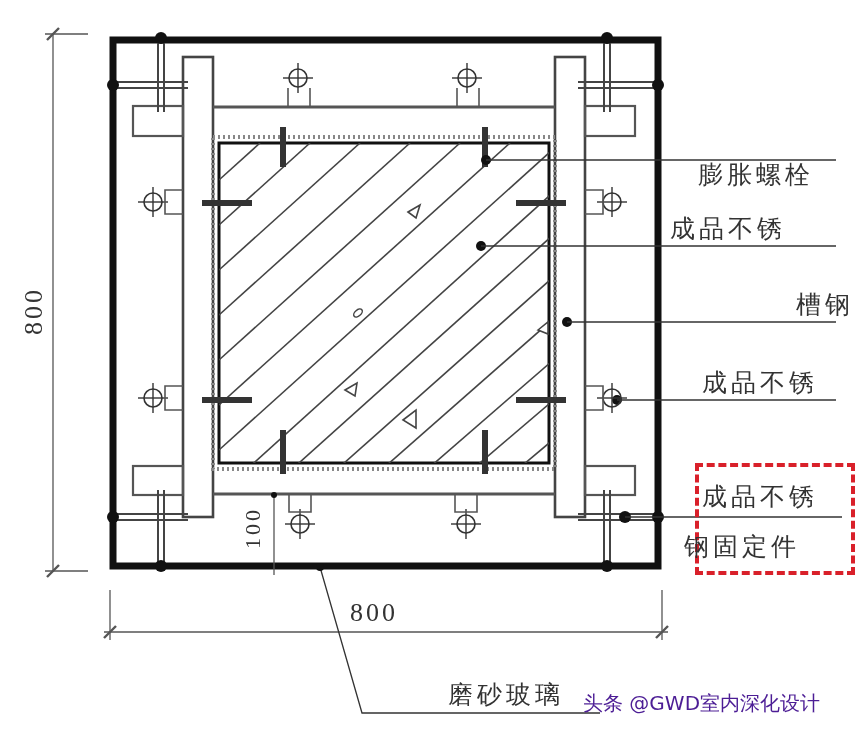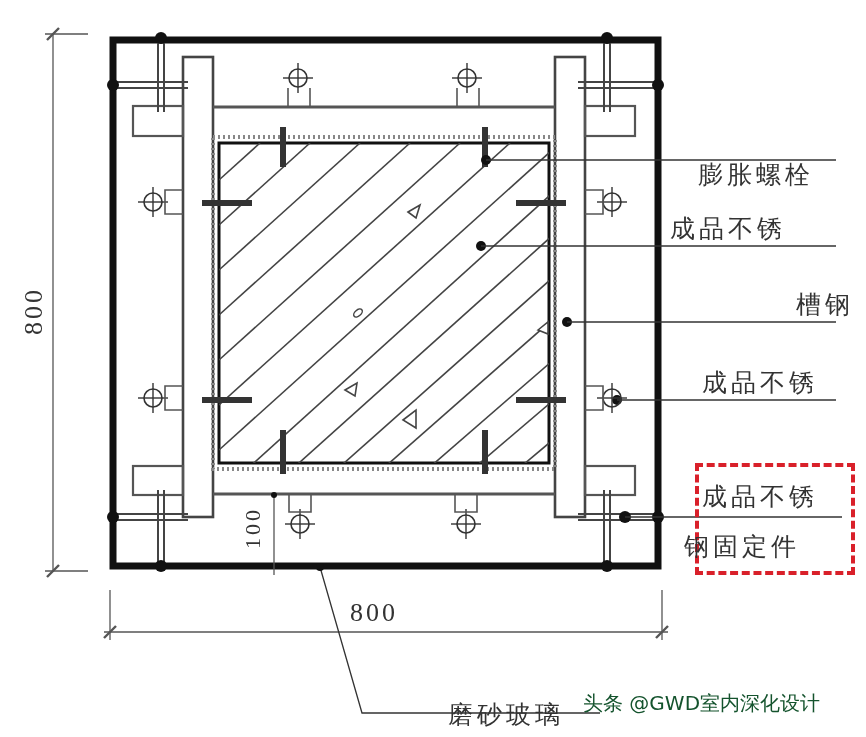--- a/index.html
+++ b/index.html
@@ -1,21 +1,21 @@
 <!DOCTYPE html>
 <html><head>
 <meta charset="utf-8">
 <style>
   html,body{margin:0;padding:0;background:#ffffff;}
   body{width:866px;height:737px;position:relative;overflow:hidden;font-family:"DejaVu Serif",serif;}
   svg{position:absolute;left:0;top:0;}
   .lbl{position:absolute;font-family:"DejaVu Sans",sans-serif;font-size:25px;color:#333;letter-spacing:4px;white-space:nowrap;}
   .dim{position:absolute;font-family:"Liberation Serif","DejaVu Serif",serif;font-size:26px;color:#333;letter-spacing:3px;}
   .dim-v{transform:rotate(-90deg);transform-origin:center center;}
-  .wm{position:absolute;font-family:"DejaVu Sans",sans-serif;font-size:20px;color:#14532d;white-space:nowrap;text-align:center;}
+  .wm{position:absolute;font-family:"DejaVu Sans",sans-serif;font-size:20px;color:#4c1d95;white-space:nowrap;text-align:center;}
   .redbox{position:absolute;border:4px dashed #d9202a;box-sizing:border-box;}
 </style>
 </head>
 <body>
 
 <svg width="866" height="737" viewBox="0 0 866 737" xmlns="http://www.w3.org/2000/svg">
   <defs>
     <clipPath id="colclip">
         <rect x="219" y="143" width="330" height="320"></rect>
       </clipPath>
@@ -169,14 +169,14 @@
 
 <div class="lbl" style="left:698px;top:126px;margin-top:32px;">膨胀螺栓</div>
 <div class="lbl" style="left:670px;top:212px;">成品不锈</div>
 <div class="lbl" style="left:796px;top:288px;">槽钢</div>
 <div class="lbl" style="left:702px;top:366px;">成品不锈</div>
 
 <div class="redbox" style="left:695px;top:463px;width:160px;height:112px;"></div>
 <div class="lbl" style="left:702px;top:480px;">成品不锈</div>
 <div class="lbl" style="left:684px;top:530px;">钢固定件</div>
 
-<div class="lbl" style="left:448px;top:678px;margin-top:20px;">磨砂玻璃</div>
+<div class="lbl" style="left:448px;top:678px;">磨砂玻璃</div>
 <div class="wm" style="left:583px;top:690px;">头条 @GWD室内深化设计</div>
 
 </body></html>

